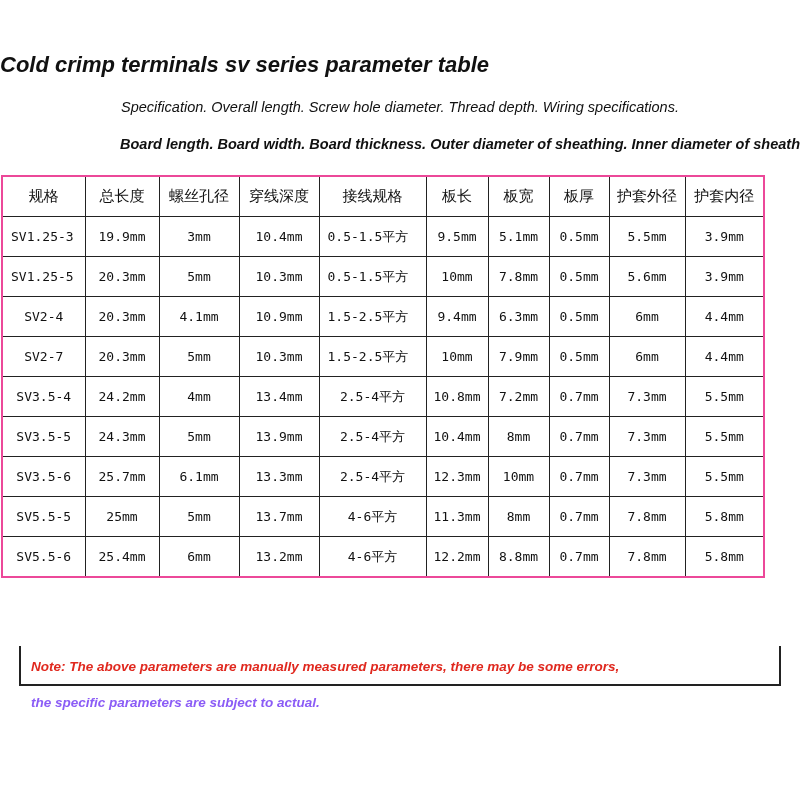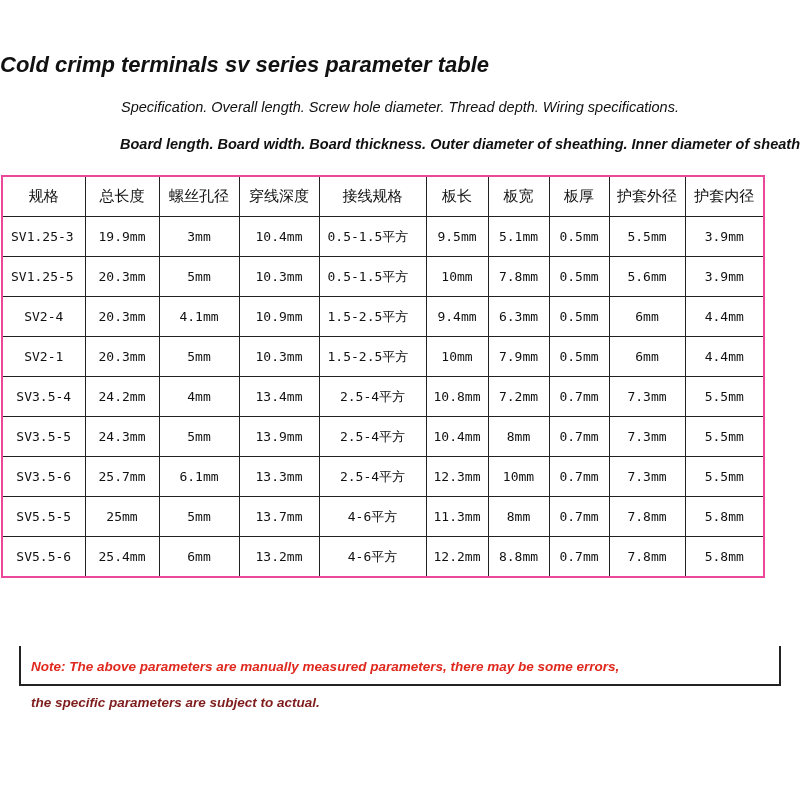--- a/index.html
+++ b/index.html
@@ -6,21 +6,21 @@
   body { width:800px; height:800px; position:relative; overflow:hidden; font-family:"Liberation Sans", sans-serif; color:#111; }
   .title { position:absolute; top:52px; left:0; width:800px; font-size:22px; font-weight:bold; font-style:italic; }
   .sub1 { position:absolute; top:99px; left:0; width:800px; text-align:center; font-size:14.5px; font-weight:normal; font-style:italic; }
   .sub2 { position:absolute; top:136px; left:0; width:800px; text-align:right; font-size:14.5px; font-weight:bold; font-style:italic; }
   table.params { position:absolute; top:159px; left:1px; border-collapse:collapse; table-layout:fixed; width:762px; border:2px solid #ec4899;margin-top:16px; }
   table.params td, table.params th { border:1.5px solid #222; height:39px; padding:0; text-align:center; font-family:"DejaVu Sans Mono", monospace; font-size:13px; font-weight:normal; white-space:nowrap; overflow:hidden; }
   table.params th { font-family:"DejaVu Sans", sans-serif; font-size:15px; }
   table.params td.left { text-align:left; padding-left:8px; }
   .note-box { position:absolute; top:646px; left:19px; width:762px; height:40px; border:2px solid #222; border-top:none; box-sizing:border-box; }
   .note1 { position:absolute; top:659px; left:31px; color:#e0281e; font-size:13.5px; font-weight:bold; font-style:italic; }
-  .note2 { position:absolute; top:695px; left:31px; color:#7f1d1d; font-size:13.5px; font-weight:bold; font-style:italic; }
+  .note2 { position:absolute; top:695px; left:31px; color:#8b5cf6; font-size:13.5px; font-weight:bold; font-style:italic; }
 </style>
 </head>
 <body>
 
 <div class="title">Cold crimp terminals sv series parameter table</div>
 <div class="sub1">Specification. Overall length. Screw hole diameter. Thread depth. Wiring specifications.</div>
 <div class="sub2">Board length. Board width. Board thickness. Outer diameter of sheathing. Inner diameter of sheath</div>
 
 <table class="params">
   <colgroup>
@@ -80,21 +80,21 @@
         <td>4.1mm</td>
         <td>10.9mm</td>
         <td class="left">1.5-2.5平方</td>
         <td>9.4mm</td>
         <td>6.3mm</td>
         <td>0.5mm</td>
         <td>6mm</td>
         <td>4.4mm</td>
       </tr>
       <tr>
-        <td>SV2-1</td>
+        <td>SV2-7</td>
         <td>20.3mm</td>
         <td>5mm</td>
         <td>10.3mm</td>
         <td class="left">1.5-2.5平方</td>
         <td>10mm</td>
         <td>7.9mm</td>
         <td>0.5mm</td>
         <td>6mm</td>
         <td>4.4mm</td>
       </tr>

